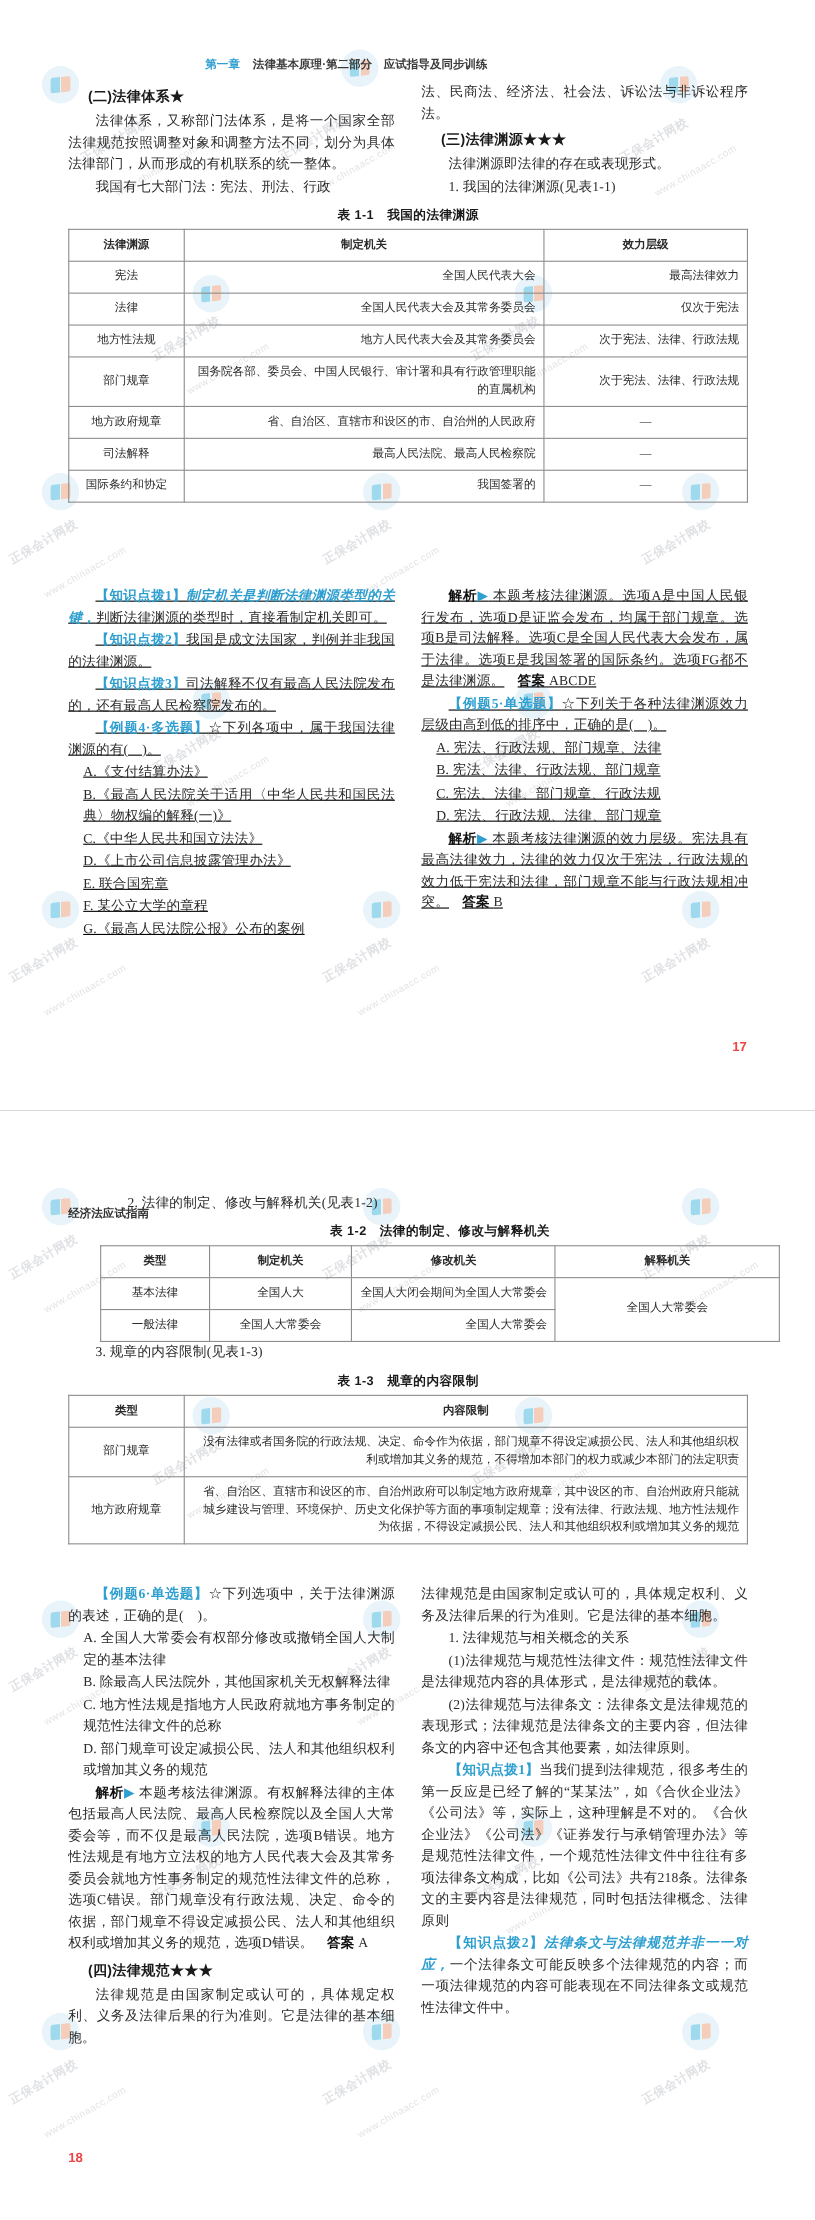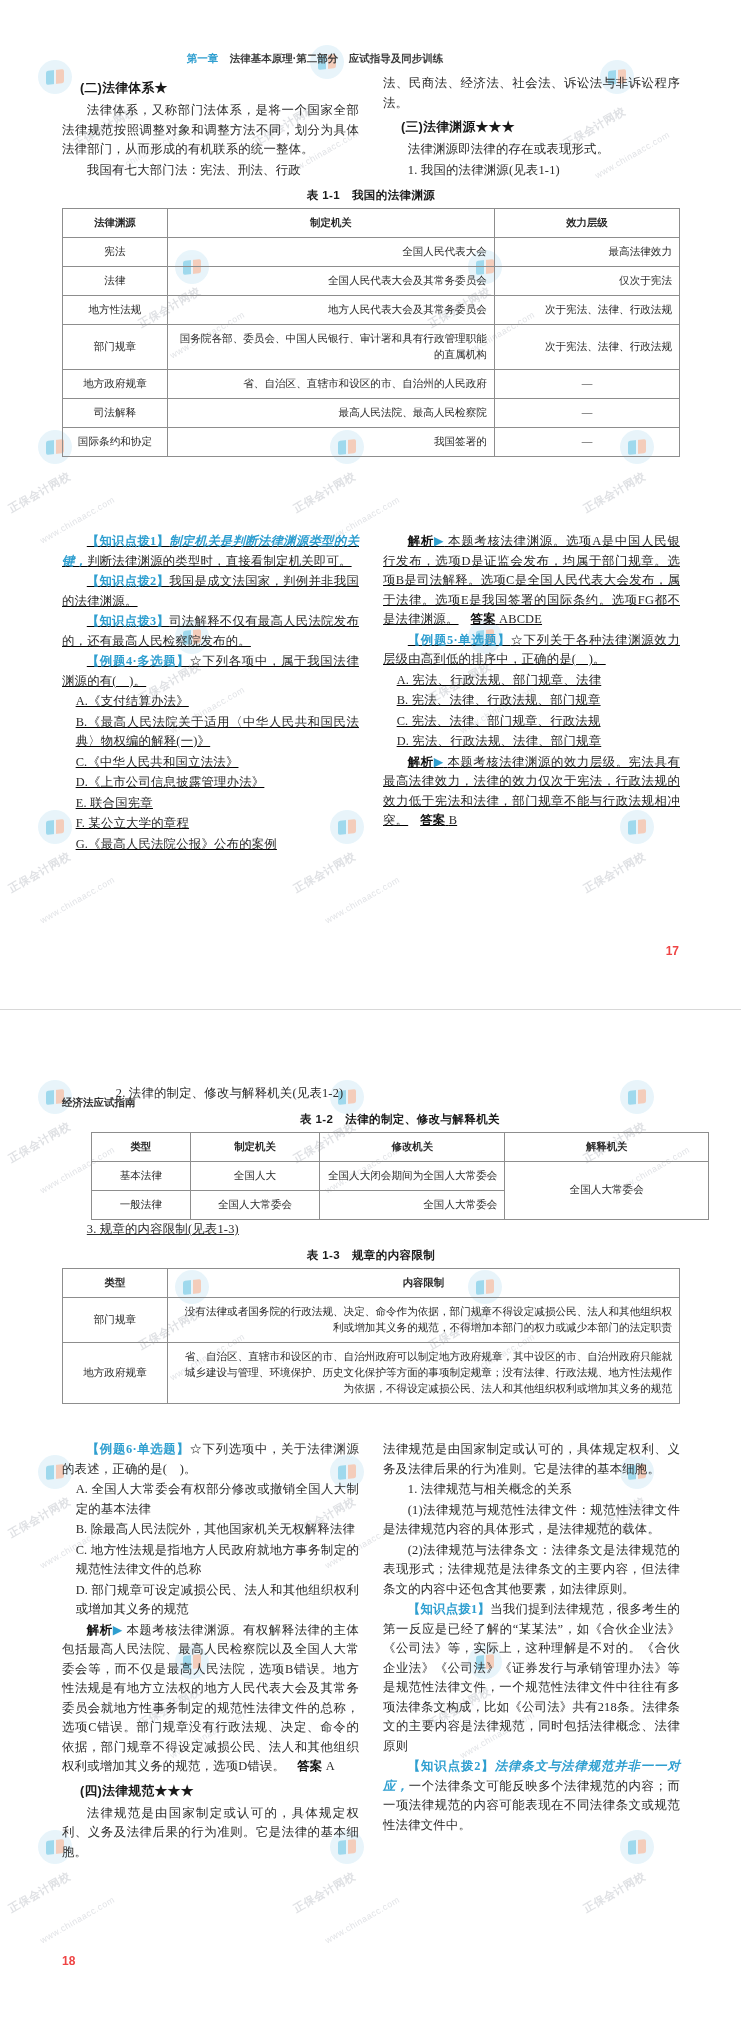--- a/index.html
+++ b/index.html
@@ -393,21 +393,21 @@
             <tr>
               <td class="ctr">一般法律</td>
               <td class="ctr">全国人大常委会</td>
               <td class="lft">全国人大常委会</td>
             </tr>
           </tbody>
         </table>
       </div>
 
       <div class="tbl-block" style="top:210px;">
-        <p class="body" style="margin-bottom:4px;text-decoration:underline;">3. 规章的内容限制(见表1-3)</p>
+        <p class="body" style="margin-bottom:4px;">3. 规章的内容限制(见表1-3)</p>
         <div class="tbl-cap">表 1-3　规章的内容限制</div>
         <table class="doc">
           <thead>
             <tr>
               <th style="width:17%">类型</th>
               <th style="width:83%">内容限制</th>
             </tr>
           </thead>
           <tbody>
             <tr>

